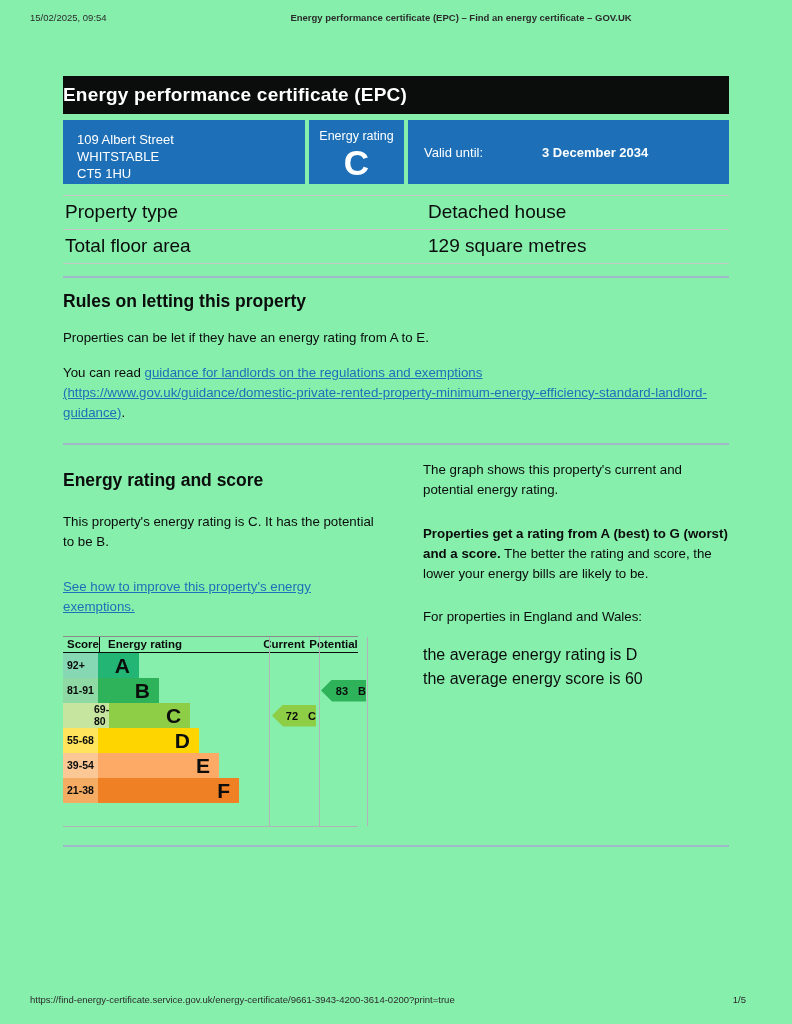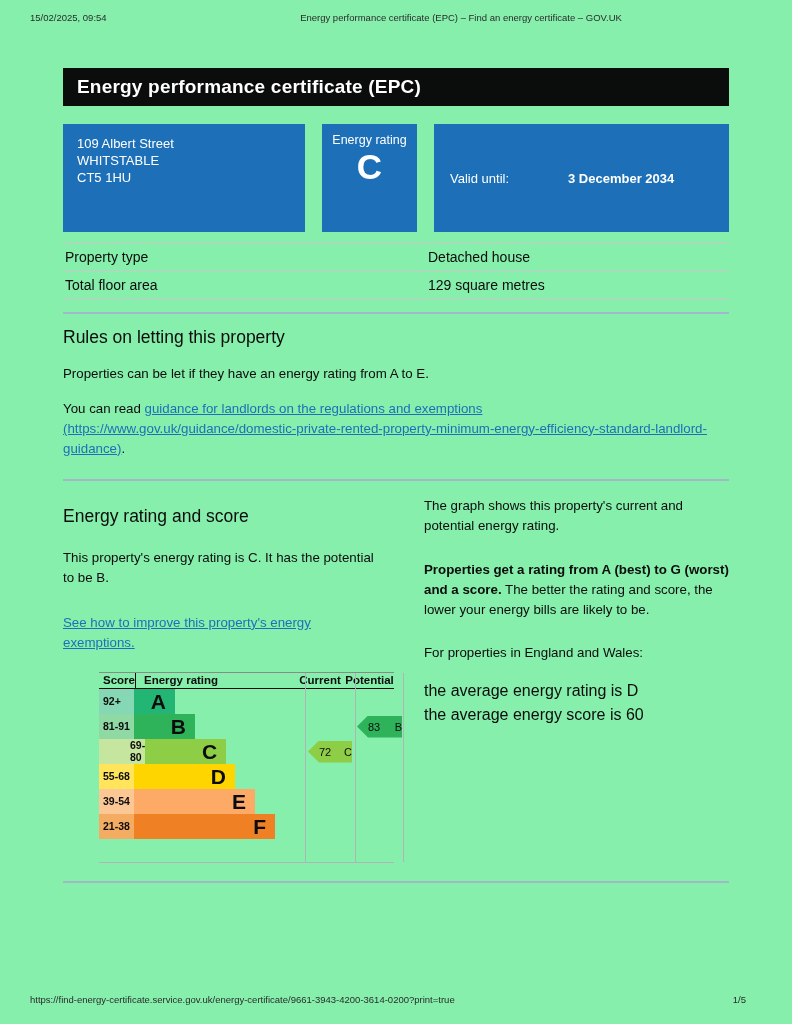--- a/index.html
+++ b/index.html
@@ -13,104 +13,102 @@
     position: relative;
     width: 792px;
     height: 1024px;
     background: #86efac;
     overflow: hidden;
   }
 
   
   .print-header { position: absolute; top: 12px; left: 28px; right: 28px; height: 14px; font-size: 9.5px; color: #2b2b2b; }
   .print-header .ph-date { position: absolute; left: 2px; top: 0; }
-  .print-header .ph-title { position: absolute; left: 150px; right: 20px; top: 0; text-align: center; }
+  .print-header .ph-title { position: absolute; left: 150px; right: 20px; top: 0; text-align: center; font-weight: bold; }
   .print-footer { position: absolute; left: 28px; right: 28px; top: 994px; height: 14px; font-size: 9.5px; color: #2b2b2b; }
   .print-footer .pf-url { position: absolute; left: 2px; top: 0; }
   .print-footer .pf-page { position: absolute; right: 18px; top: 0; }
 
   .content { position: absolute; left: 63px; top: 68px; width: 666px; }
 
   
   .banner {
     background: #0b0c0c; color: #fff;
     height: 38px; display: flex; align-items: center;
-    padding-left: 14px;
-    font-size: 19px; font-weight: bold; letter-spacing: .2px;
-  }
-
-  
-  .summary { display: flex; gap: 17px; margin-top: 18px; height: 108px; }
+    font-size: 19px; font-weight: bold; letter-spacing: .2px; margin-top: 8px;
+  }
+
+  
+  .summary { display: flex; gap: 4px; margin-top: 6px; height: 64px; }
   .sum-addr {
     background: #1d70b8; color: #fff; flex: 0 0 242px;
     padding: 11px 14px; font-size: 13px; line-height: 1.32;
   }
   .sum-rating {
     background: #1d70b8; color: #fff; flex: 0 0 95px;
     text-align: center; padding-top: 9px;
   }
   .sum-rating .lbl { font-size: 12.5px; }
   .sum-rating .val { font-size: 35px; font-weight: bold; line-height: 1.1; margin-top: 1px; }
   .sum-details { flex: 1; display: flex; flex-direction: column; gap: 3px; }
   .sum-row {
     background: #1d70b8; color: #fff; flex: 1;
     display: flex; align-items: center; padding: 0 16px; font-size: 13px;
   }
   .sum-row .lbl { flex: 0 0 118px; }
   .sum-row .val { font-weight: bold; }
 
   
   .facts { margin-top: 11px; }
-  .fact-row { display: flex; border-top: 1px solid #c9c9c9; padding: 5px 2px 6px; font-size: 14px; }
+  .fact-row { display: flex; border-top: 1px solid #c9c9c9; padding: 5px 2px 6px; font-size: 19px; }
   .fact-row:last-child { border-bottom: 1px solid #c9c9c9; }
   .fact-label { flex: 0 0 335px; }
   .fact-value { flex: 1; margin-left: 28px; }
 
   .divider { height: 2px; background: #a0b8ca; margin: 12px 0; border: 0; }
 
-  h2.section-heading { font-size: 17.5px; font-weight: normal; margin: 13px 0 16px; }
+  h2.section-heading { font-size: 17.5px; font-weight: bold; margin: 13px 0 16px; }
   p.body-text { font-size: 13.3px; line-height: 1.5; margin-bottom: 15px; }
   a.gov-link { color: #1d70b8; text-decoration: underline; cursor: pointer; }
   .bold { font-weight: bold; }
 
   
   .two-col { display: flex; gap: 30px; margin-top: 4px; }
   .col-left { flex: 0 0 330px; }
   .col-right { flex: 1; padding-top: 3px; }
   .col-right p.body-text { margin-bottom: 21px; }
   .col-right .avg-lines { line-height: 1.45; }
   .link-para { font-size: 13.3px; line-height: 1.5; margin: 25px 0 0; max-width: 300px; }
 
   
   .epc-chart {
     position: relative; width: 295px; height: 191px; margin-top: 19px;
     border-top: 1px solid #8a8a8a; border-bottom: 1px solid #b1b4b6;
     font-size: 11px;
-    margin-left: 36px;
   }
   .epc-header { display: flex; height: 16px; align-items: center; border-bottom: 1px solid #0b0c0c; font-weight: bold; font-size: 11.5px; }
   .epc-h-score { flex: 0 0 35px; padding-left: 4px; border-right: 1px solid #0b0c0c; height: 100%; display: flex; align-items: center; }
   .epc-h-rating { flex: 1; padding-left: 8px; }
   .epc-h-current { flex: 0 0 50px; text-align: center; }
   .epc-h-potential { flex: 0 0 49px; text-align: center; }
   .epc-row { display: flex; height: 25px; }
   .epc-score {
     flex: 0 0 35px; display: flex; align-items: center; padding-left: 4px;
     font-weight: bold; font-size: 10.5px; color: #0b0c0c;
   }
   .epc-barcell { flex: 1; position: relative; }
   .epc-bar {
     height: 25px; display: flex; align-items: center; justify-content: flex-end;
     padding-right: 9px;
   }
   .epc-letter { font-weight: bold; font-size: 21px; color: #0b0c0c; line-height: 1; }
   .epc-vline { position: absolute; top: 0; bottom: 0; width: 1px; background: #b1b4b6; }
   .epc-arrow {
-    position: absolute; height: 22px; display: flex; align-items: center; justify-content: space-between;
-    gap: 10px; font-weight: normal; font-size: 11px; color: #0b0c0c;
+    position: absolute; height: 22px; display: flex; align-items: center; justify-content: flex-end;
+    gap: 10px; font-weight: bold; font-size: 11px; color: #0b0c0c;
     padding-left: 11px;
     clip-path: polygon(11px 0, 100% 0, 100% 100%, 11px 100%, 0 50%);
   }
 </style>
 </head>
 <body>
 
 <div class="page">
 
   <div class="print-header">

